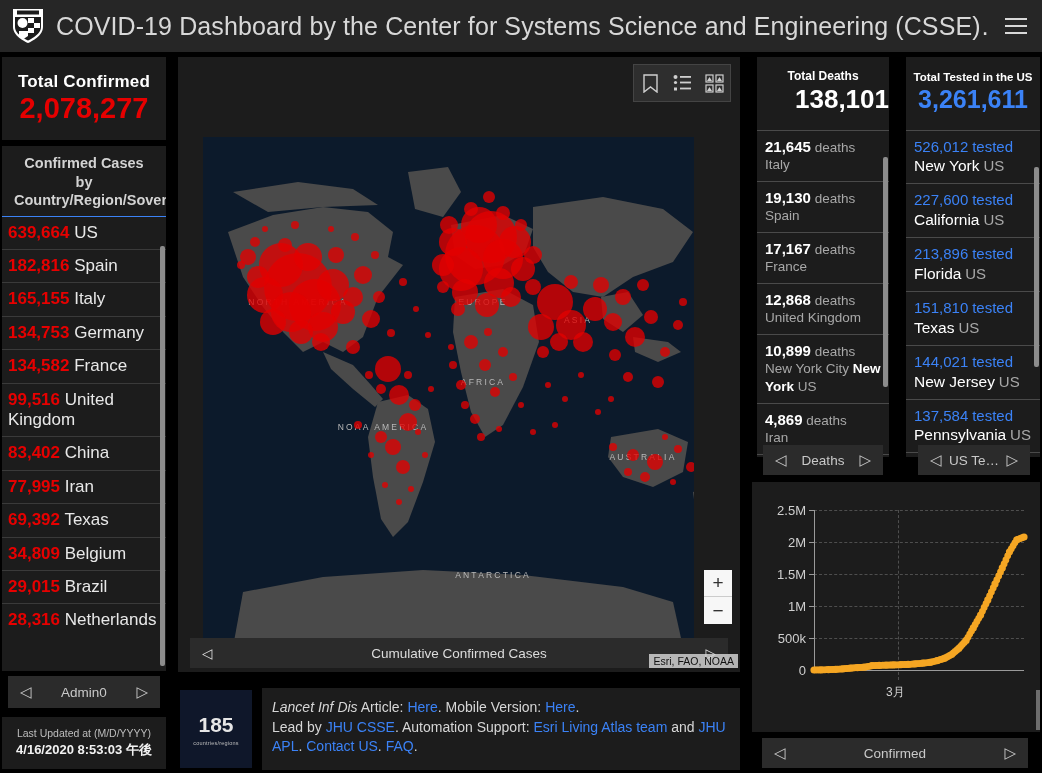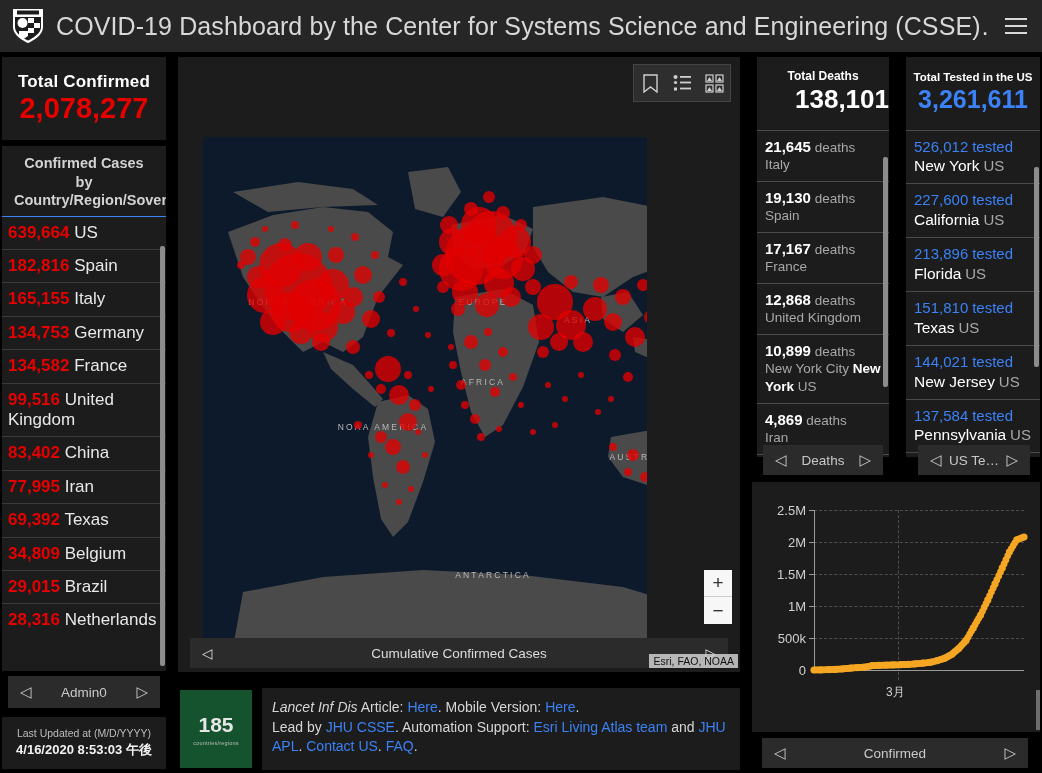--- a/index.html
+++ b/index.html
@@ -72,21 +72,21 @@
   .map-panel {
     position: absolute; left: 178px; top: 57px; width: 562px; height: 615px;
     background: #1c1c1c;
   }
   .map-toolbar {
     position: absolute; right: 9px; top: 7px; height: 38px; background: #2e2e2e;
     border: 1px solid #444; display: flex; align-items: center; z-index: 5;
   }
   .map-tool { width: 32px; height: 36px; display: flex; align-items: center; justify-content: center; cursor: pointer; }
   .map-canvas {
-    position: absolute; left: 25px; top: 80px; width: 444px; height: 510px;
+    position: absolute; left: 25px; top: 80px; width: 491px; height: 510px;
     background: #0c1a2b; overflow: hidden;
   }
   .cont-label {
     position: absolute; color: #b9b9b9; font-size: 8.5px; letter-spacing: 2.2px;
     text-align: center; white-space: nowrap;
   }
   .dot { position: absolute; border-radius: 50%; background: rgba(227,0,0,.78); }
   .zoomctl {
     position: absolute; right: 8px; bottom: 48px; width: 28px; background: #f7f7f7; z-index: 6;
   }
@@ -150,21 +150,21 @@
   .gridline { position: absolute; border-top: 1px dashed #4e4e4e; }
   .vgrid { position: absolute; border-left: 1px dashed #4e4e4e; }
   .axis-y { position: absolute; border-left: 1px solid #9a9a9a; }
   .axis-x { position: absolute; border-top: 1px solid #9a9a9a; }
   .xlabel { position: absolute; color: #cfcfcf; font-size: 12px; }
   .pager-chart { left: 762px; top: 738px; width: 266px; height: 30px; }
 
   
   .count-box {
     position: absolute; left: 180px; top: 690px; width: 72px; height: 78px;
-    background: #14532d; display: flex; flex-direction: column;
+    background: #0f172a; display: flex; flex-direction: column;
     align-items: center; justify-content: center; gap: 3px;
   }
   .count-num { color: #e6e6e6; font-size: 21px; font-weight: bold; }
   .count-cap { color: #bdbdbd; font-size: 5.5px; letter-spacing: .2px; }
   .note-box {
     position: absolute; left: 262px; top: 688px; width: 478px; height: 82px;
     background: #1c1c1c; padding: 10px 10px 0 10px; overflow: hidden;
     color: #d6d6d6; font-size: 14px; line-height: 1.4;
   }
   .note-box a, .lnk { color: #3b82f6; text-decoration: none; }

